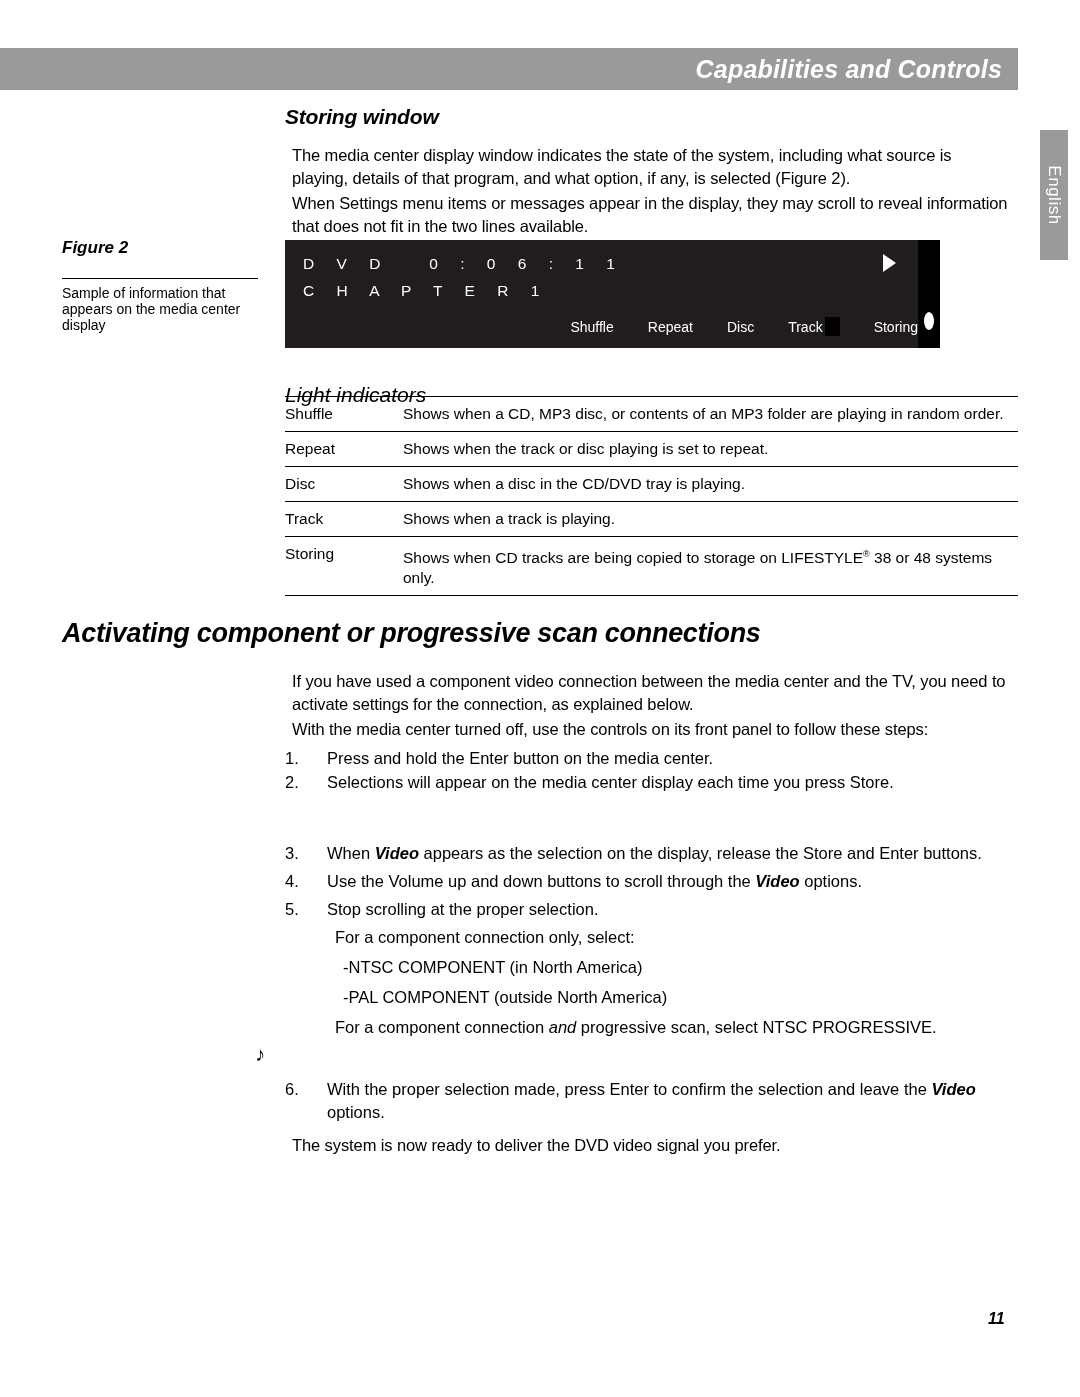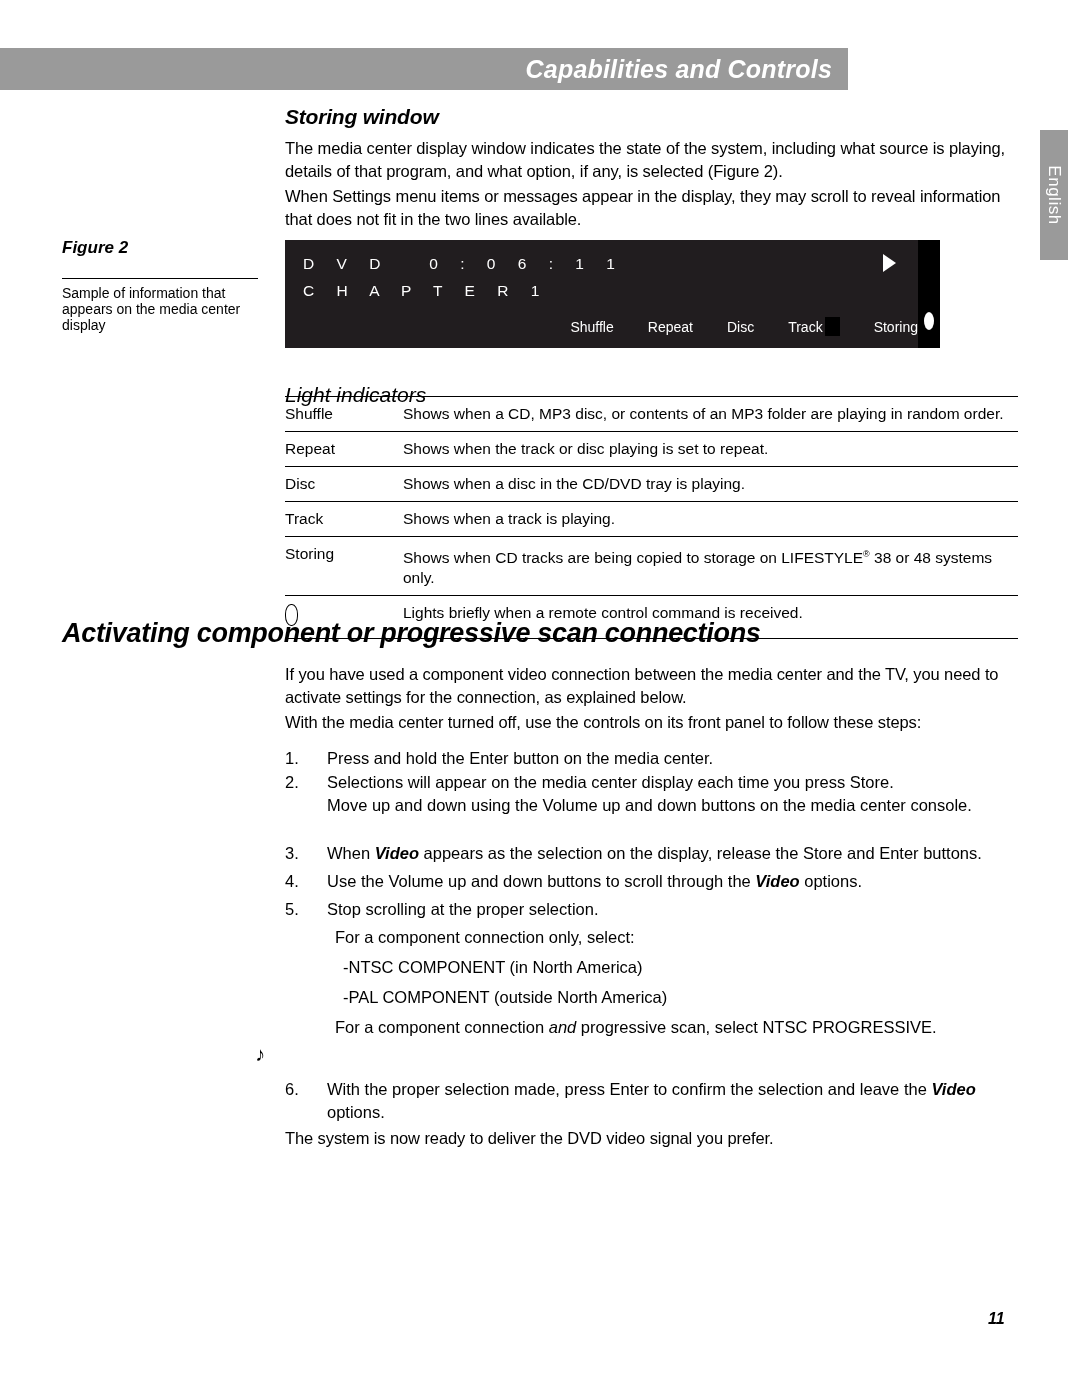--- a/index.html
+++ b/index.html
@@ -14,21 +14,21 @@
     font-family: "Liberation Sans", sans-serif;
     color: #000000;
     overflow: hidden;
   }
 
   
   .header-bar {
     position: absolute;
     left: 0;
     top: 48px;
-    width: 848px;
+    width: 1018px;
     height: 42px;
     background: #9a9a9a;
   }
   .header-title {
     position: absolute;
     right: 16px;
     top: 50%;
     transform: translateY(-50%);
     font-size: 25px;
     font-weight: bold;
@@ -64,21 +64,21 @@
     width: 733px;
   }
   h2.sec-title {
     margin: 0;
     font-size: 21px;
     font-style: italic;
     font-weight: bold;
     letter-spacing: -0.2px;
   }
   p.body {
-    margin: 0;
+    margin: 7px;
     font-size: 16.5px;
     line-height: 23px;
     letter-spacing: -0.1px;
   }
 
   
   .figure-block {
     position: absolute;
     left: 62px;
     top: 238px;
@@ -350,24 +350,20 @@
       <td>Shows when a disc in the CD/DVD tray is playing.</td>
     </tr>
     <tr>
       <td class="li-name">Track</td>
       <td>Shows when a track is playing.</td>
     </tr>
     <tr>
       <td class="li-name">Storing</td>
       <td><span>Shows when CD tracks are being copied to storage on LIFESTYLE</span><span class="sup-mark">®</span><span> 38 or 48 systems only.</span></td>
     </tr>
-    <tr>
-      <td class="li-name"><span class="li-oval"></span></td>
-      <td>Lights briefly when a remote control command is received.</td>
-    </tr>
   </tbody>
 </table>
 
 <h1 class="big-heading">Activating component or progressive scan connections</h1>
 
 <div class="col-right" style="top:663px;">
   <p class="body">If you have used a component video connection between the media center and the TV, you need to activate settings for the connection, as explained below.</p>
 </div>
 
 <div class="col-right" style="top:711px;">
@@ -379,21 +375,20 @@
     <div class="step-num">1.</div>
     <div class="step-text">Press and hold the Enter button on the media center.</div>
   </div>
 </div>
 
 <div class="col-right" style="top:771px;">
   <div class="step-row">
     <div class="step-num">2.</div>
     <div class="step-text">
       <div>Selections will appear on the media center display each time you press Store.</div>
-      <div>Move up and down using the Volume up and down buttons on the media center console.</div>
     </div>
   </div>
 </div>
 
 <div class="col-right" style="top:842px;">
   <div class="step-row">
     <div class="step-num">3.</div>
     <div class="step-text"><span>When </span><b class="emph">Video</b><span> appears as the selection on the display, release the Store and Enter buttons.</span></div>
   </div>
 </div>

